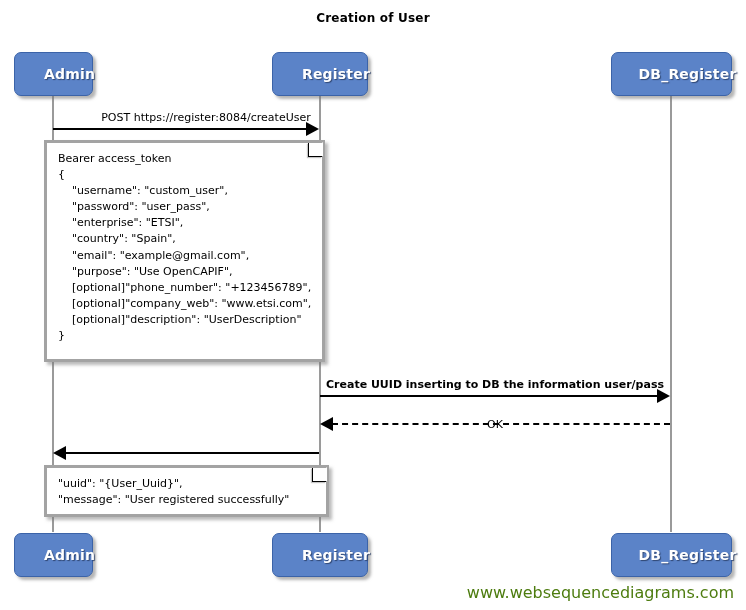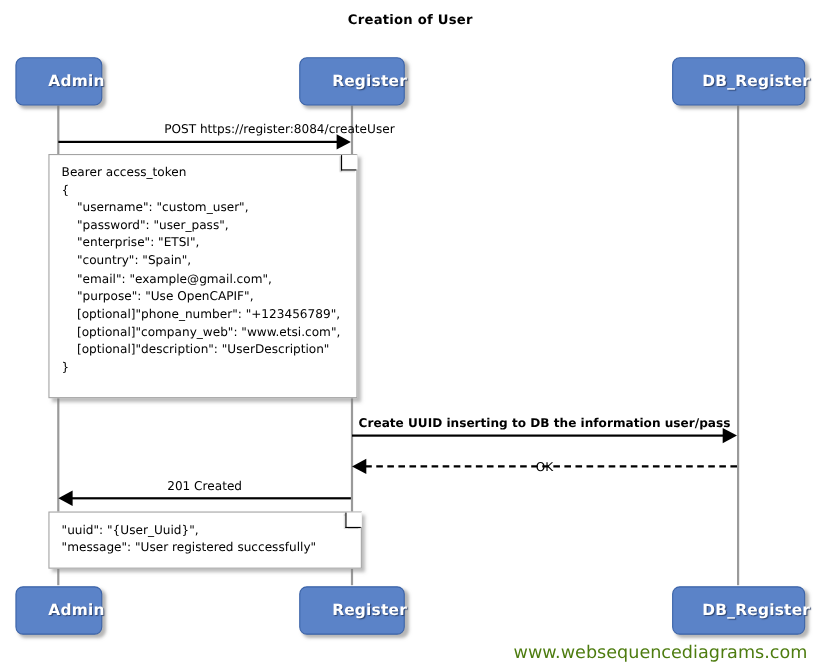--- a/index.html
+++ b/index.html
@@ -94,21 +94,21 @@
   }
   .arrowhead.left {
     border-right: 13px solid #000000;
   }
 
   
   .note {
     position: absolute;
     box-sizing: border-box;
     background: #ffffff;
-    border: 1px solid #a3a3a3;
+    border: 3px solid #a3a3a3;
     box-shadow: 3px 3px 3px rgba(120,120,120,0.5);
   }
   .note-fold {
     position: absolute;
     top: 0;
     right: 0;
     width: 13px;
     height: 13px;
     background: #ffffff;
     border-left: 1px solid #000000;
@@ -161,21 +161,21 @@
   </div>
 
   <div class="participant" style="left:272px; top:52px; width:96px;">
     <span class="participant-label">Register</span>
   </div>
 
   <div class="participant" style="left:611px; top:52px; width:121px;">
     <span class="participant-label">DB_Register</span>
   </div>
 
-  <div class="msg-label" style="left:53px; top:111px; width:306px;padding-left:48px;">POST https://register:8084/createUser</div>
+  <div class="msg-label" style="left:53px; top:111px; width:306px;">POST https://register:8084/createUser</div>
   <div class="msg-line" style="left:53px; top:128px; width:254px;"></div>
   <div class="arrowhead right" style="left:306px; top:122px;"></div>
 
   <div class="note" style="left:44px; top:140px; width:281px; height:222px;">
     <div class="note-cut"></div>
     <div class="note-fold"></div>
     <div class="note-body">Bearer access_token
 {
     "username": "custom_user",
     "password": "user_pass",
@@ -190,21 +190,20 @@
   </div>
 
   <div class="msg-label" style="left:320px; top:378px; width:350px;font-weight:bold;">Create UUID inserting to DB the information user/pass</div>
   <div class="msg-line" style="left:320px; top:395px; width:338px;"></div>
   <div class="arrowhead right" style="left:657px; top:389px;"></div>
 
   <div class="msg-label" style="left:320px; top:418px; width:350px;">OK</div>
   <div class="msg-line dashed" style="left:332px; top:423px; width:338px;"></div>
   <div class="arrowhead left" style="left:320px; top:417px;"></div>
 
-  <div class="msg-label" style="left:53px; top:435px; width:266px;">201 Created</div>
   <div class="msg-line" style="left:65px; top:452px; width:254px;"></div>
   <div class="arrowhead left" style="left:53px; top:446px;"></div>
 
   <div class="note" style="left:44px; top:465px; width:285px; height:52px;">
     <div class="note-cut"></div>
     <div class="note-fold"></div>
     <div class="note-body">"uuid": "{User_Uuid}",
 "message": "User registered successfully"</div>
   </div>
 

